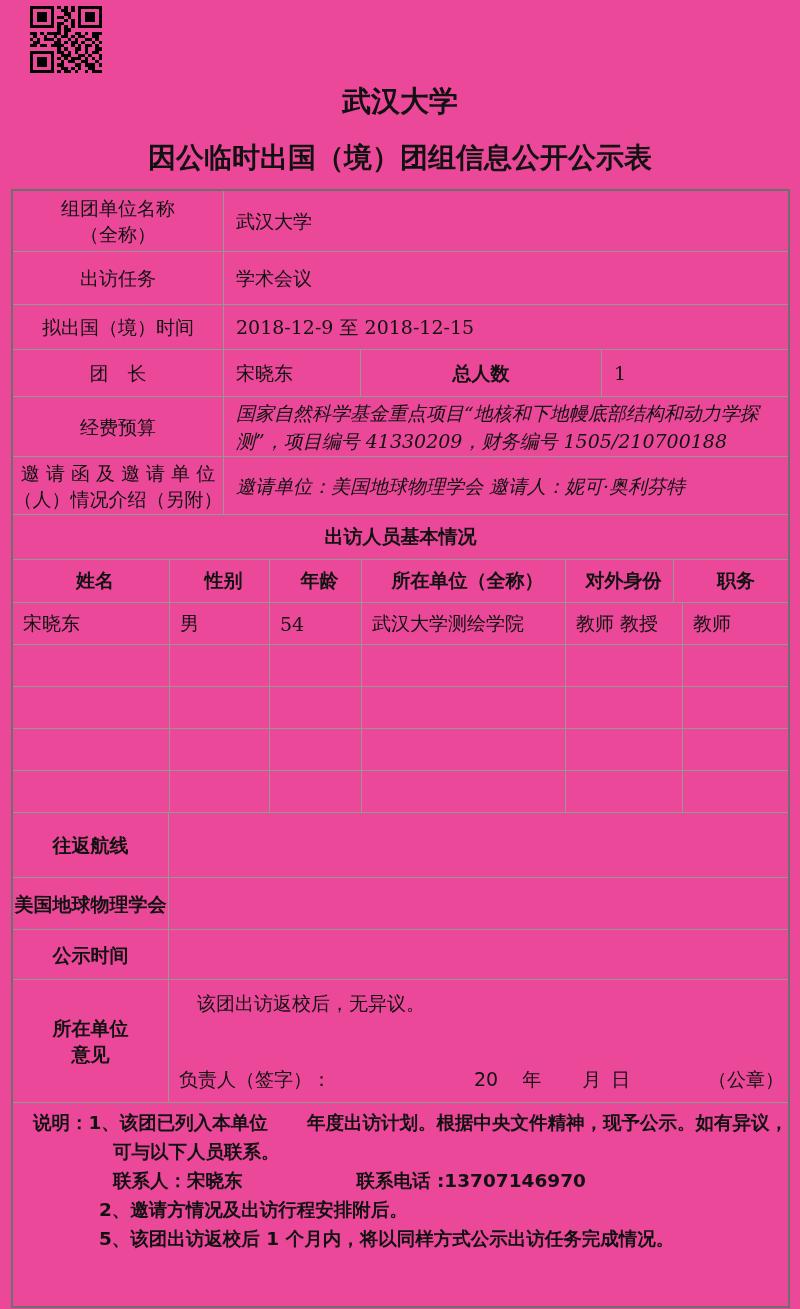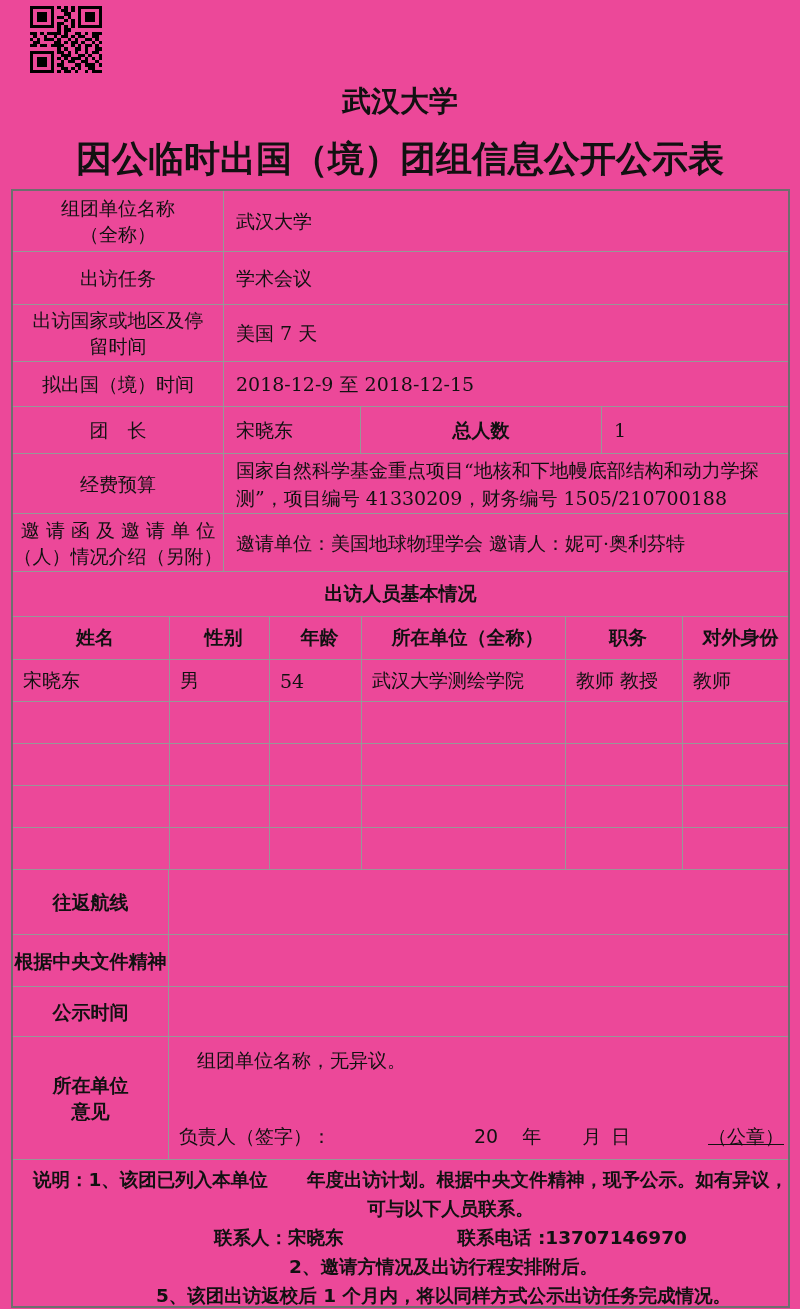--- a/index.html
+++ b/index.html
@@ -23,21 +23,21 @@
   
   .title-univ{
     margin:84px 0 0 0;
     text-align:center;
     font-size:29px;line-height:34px;
     font-weight:bold;
   }
   .title-form{
     margin:24px 0 0 0;
     text-align:center;
-    font-size:36px;line-height:32px;
+    font-size:28px;line-height:32px;
     font-weight:bold;
   }
   
   .tbl{
     position:absolute;left:11px;top:189px;
     width:779px;height:1119px;
     border:2px solid #6e6e6e;
     box-sizing:border-box;
     font-size:19px;
   }
@@ -45,21 +45,21 @@
   .row.first{border-top:none;}
   .cell{
     border-left:1px solid #979797;
     box-sizing:border-box;
     display:flex;align-items:center;
     min-width:0;
   }
   .cell.nb{border-left:none;}
   .lab{justify-content:center;text-align:center;white-space:pre-line;line-height:26px;}
   .val{padding-left:12px;justify-content:flex-start;text-align:left;line-height:28px;}
-  .val.wrap{padding-right:14px;}
+  .val.wrap{padding-right:14px;font-style:italic;}
   .heiti{font-family:"DejaVu Sans","Liberation Sans",sans-serif;font-weight:bold;}
   
   .wl{width:210px;flex:none;}
   .w137{width:137px;flex:none;}
   .w241{width:241px;flex:none;}
   .grow{flex:1 1 auto;}
   .c1{width:156px;flex:none;}
   .c2{width:100px;flex:none;}
   .c3{width:92px;flex:none;}
   .c4{width:204px;flex:none;}
@@ -78,29 +78,29 @@
     flex:1 1 auto;border-left:1px solid #979797;box-sizing:border-box;
     display:flex;flex-direction:column;align-items:stretch;
   }
   .opinion-statement{padding:10px 0 0 28px;line-height:26px;}
   .opinion-spacer{flex:1 1 auto;}
   .sign-line{display:flex;align-items:baseline;padding:0 4px 10px 10px;line-height:26px;}
   .sg-num{margin-left:143px;font-family:"DejaVu Sans","Liberation Sans",sans-serif;}
   .sg-year{margin-left:24px;}
   .sg-month{margin-left:41px;}
   .sg-day{margin-left:10px;}
-  .sg-seal{margin-left:auto;text-decoration:underline;}
+  .sg-seal{margin-left:auto;}
   
   .notes{
     height:148px;border-top:1px solid #979797;box-sizing:border-box;
     font-family:"DejaVu Sans","Liberation Sans",sans-serif;font-weight:bold;
     font-size:18.5px;line-height:29px;
     padding-top:5px;
   }
-  .nline{display:flex;white-space:pre;justify-content:center;}
+  .nline{display:flex;white-space:pre;}
   .np0{padding-left:20px;}
   .np1{padding-left:100px;}
   .np2{padding-left:86px;}
   .ngap{display:inline-block;width:55px;}
   .ngap2{display:inline-block;width:114px;}
 </style>
 </head>
 <body>
 
 <div class="page">
@@ -558,25 +558,20 @@
       <div class="cell nb lab wl">组团单位名称
 （全称）</div>
       <div class="cell val grow">武汉大学</div>
     </div>
 
     <div class="row h53">
       <div class="cell nb lab wl">出访任务</div>
       <div class="cell val grow">学术会议</div>
     </div>
 
-    <div class="row h57">
-      <div class="cell nb lab wl">出访国家或地区及停
-留时间</div>
-      <div class="cell val grow">美国 7 天</div>
-    </div>
 
     <div class="row h45">
       <div class="cell nb lab wl">拟出国（境）时间</div>
       <div class="cell val grow">2018-12-9 至 2018-12-15</div>
     </div>
 
     <div class="row h47">
       <div class="cell nb lab wl">团　长</div>
       <div class="cell val w137">宋晓东</div>
       <div class="cell lab heiti w241">总人数</div>
@@ -594,22 +589,22 @@
       <div class="cell val wrap grow">邀请单位：美国地球物理学会  邀请人：妮可·奥利芬特</div>
     </div>
 
     <div class="row h45 sec-title heiti">出访人员基本情况</div>
 
     <div class="row h43 hdr heiti">
       <div class="cell nb c1">姓名</div>
       <div class="cell c2">性别</div>
       <div class="cell c3">年龄</div>
       <div class="cell c4">所在单位（全称）</div>
+      <div class="cell c6">对外身份</div>
       <div class="cell c5">职务</div>
-      <div class="cell c6">对外身份</div>
     </div>
 
     <div class="row h42 member">
       <div class="cell nb c1">宋晓东</div>
       <div class="cell c2">男</div>
       <div class="cell c3">54</div>
       <div class="cell c4">武汉大学测绘学院</div>
       <div class="cell c5">教师 教授</div>
       <div class="cell c6">教师</div>
     </div>
@@ -649,34 +644,34 @@
       <div class="cell c5"></div>
       <div class="cell c6"></div>
     </div>
 
     <div class="row h65">
       <div class="cell nb lab heiti wb">往返航线</div>
       <div class="cell val grow"></div>
     </div>
 
     <div class="row h52">
-      <div class="cell nb lab heiti wb">根据中央文件精神</div>
+      <div class="cell nb lab heiti wb">美国地球物理学会</div>
       <div class="cell val grow"></div>
     </div>
 
     <div class="row h50">
       <div class="cell nb lab heiti wb">公示时间</div>
       <div class="cell val grow"></div>
     </div>
 
     <div class="row h123">
       <div class="cell nb lab heiti wb">所在单位
 意见</div>
       <div class="opinion-content">
-        <div class="opinion-statement">组团单位名称，无异议。</div>
+        <div class="opinion-statement">该团出访返校后，无异议。</div>
         <div class="opinion-spacer"></div>
         <div class="sign-line">
           <span>负责人（签字）：</span>
           <span class="sg-num">20</span>
           <span class="sg-year">年</span>
           <span class="sg-month">月</span>
           <span class="sg-day">日</span>
           <span class="sg-seal">（公章）</span>
         </div>
       </div>

